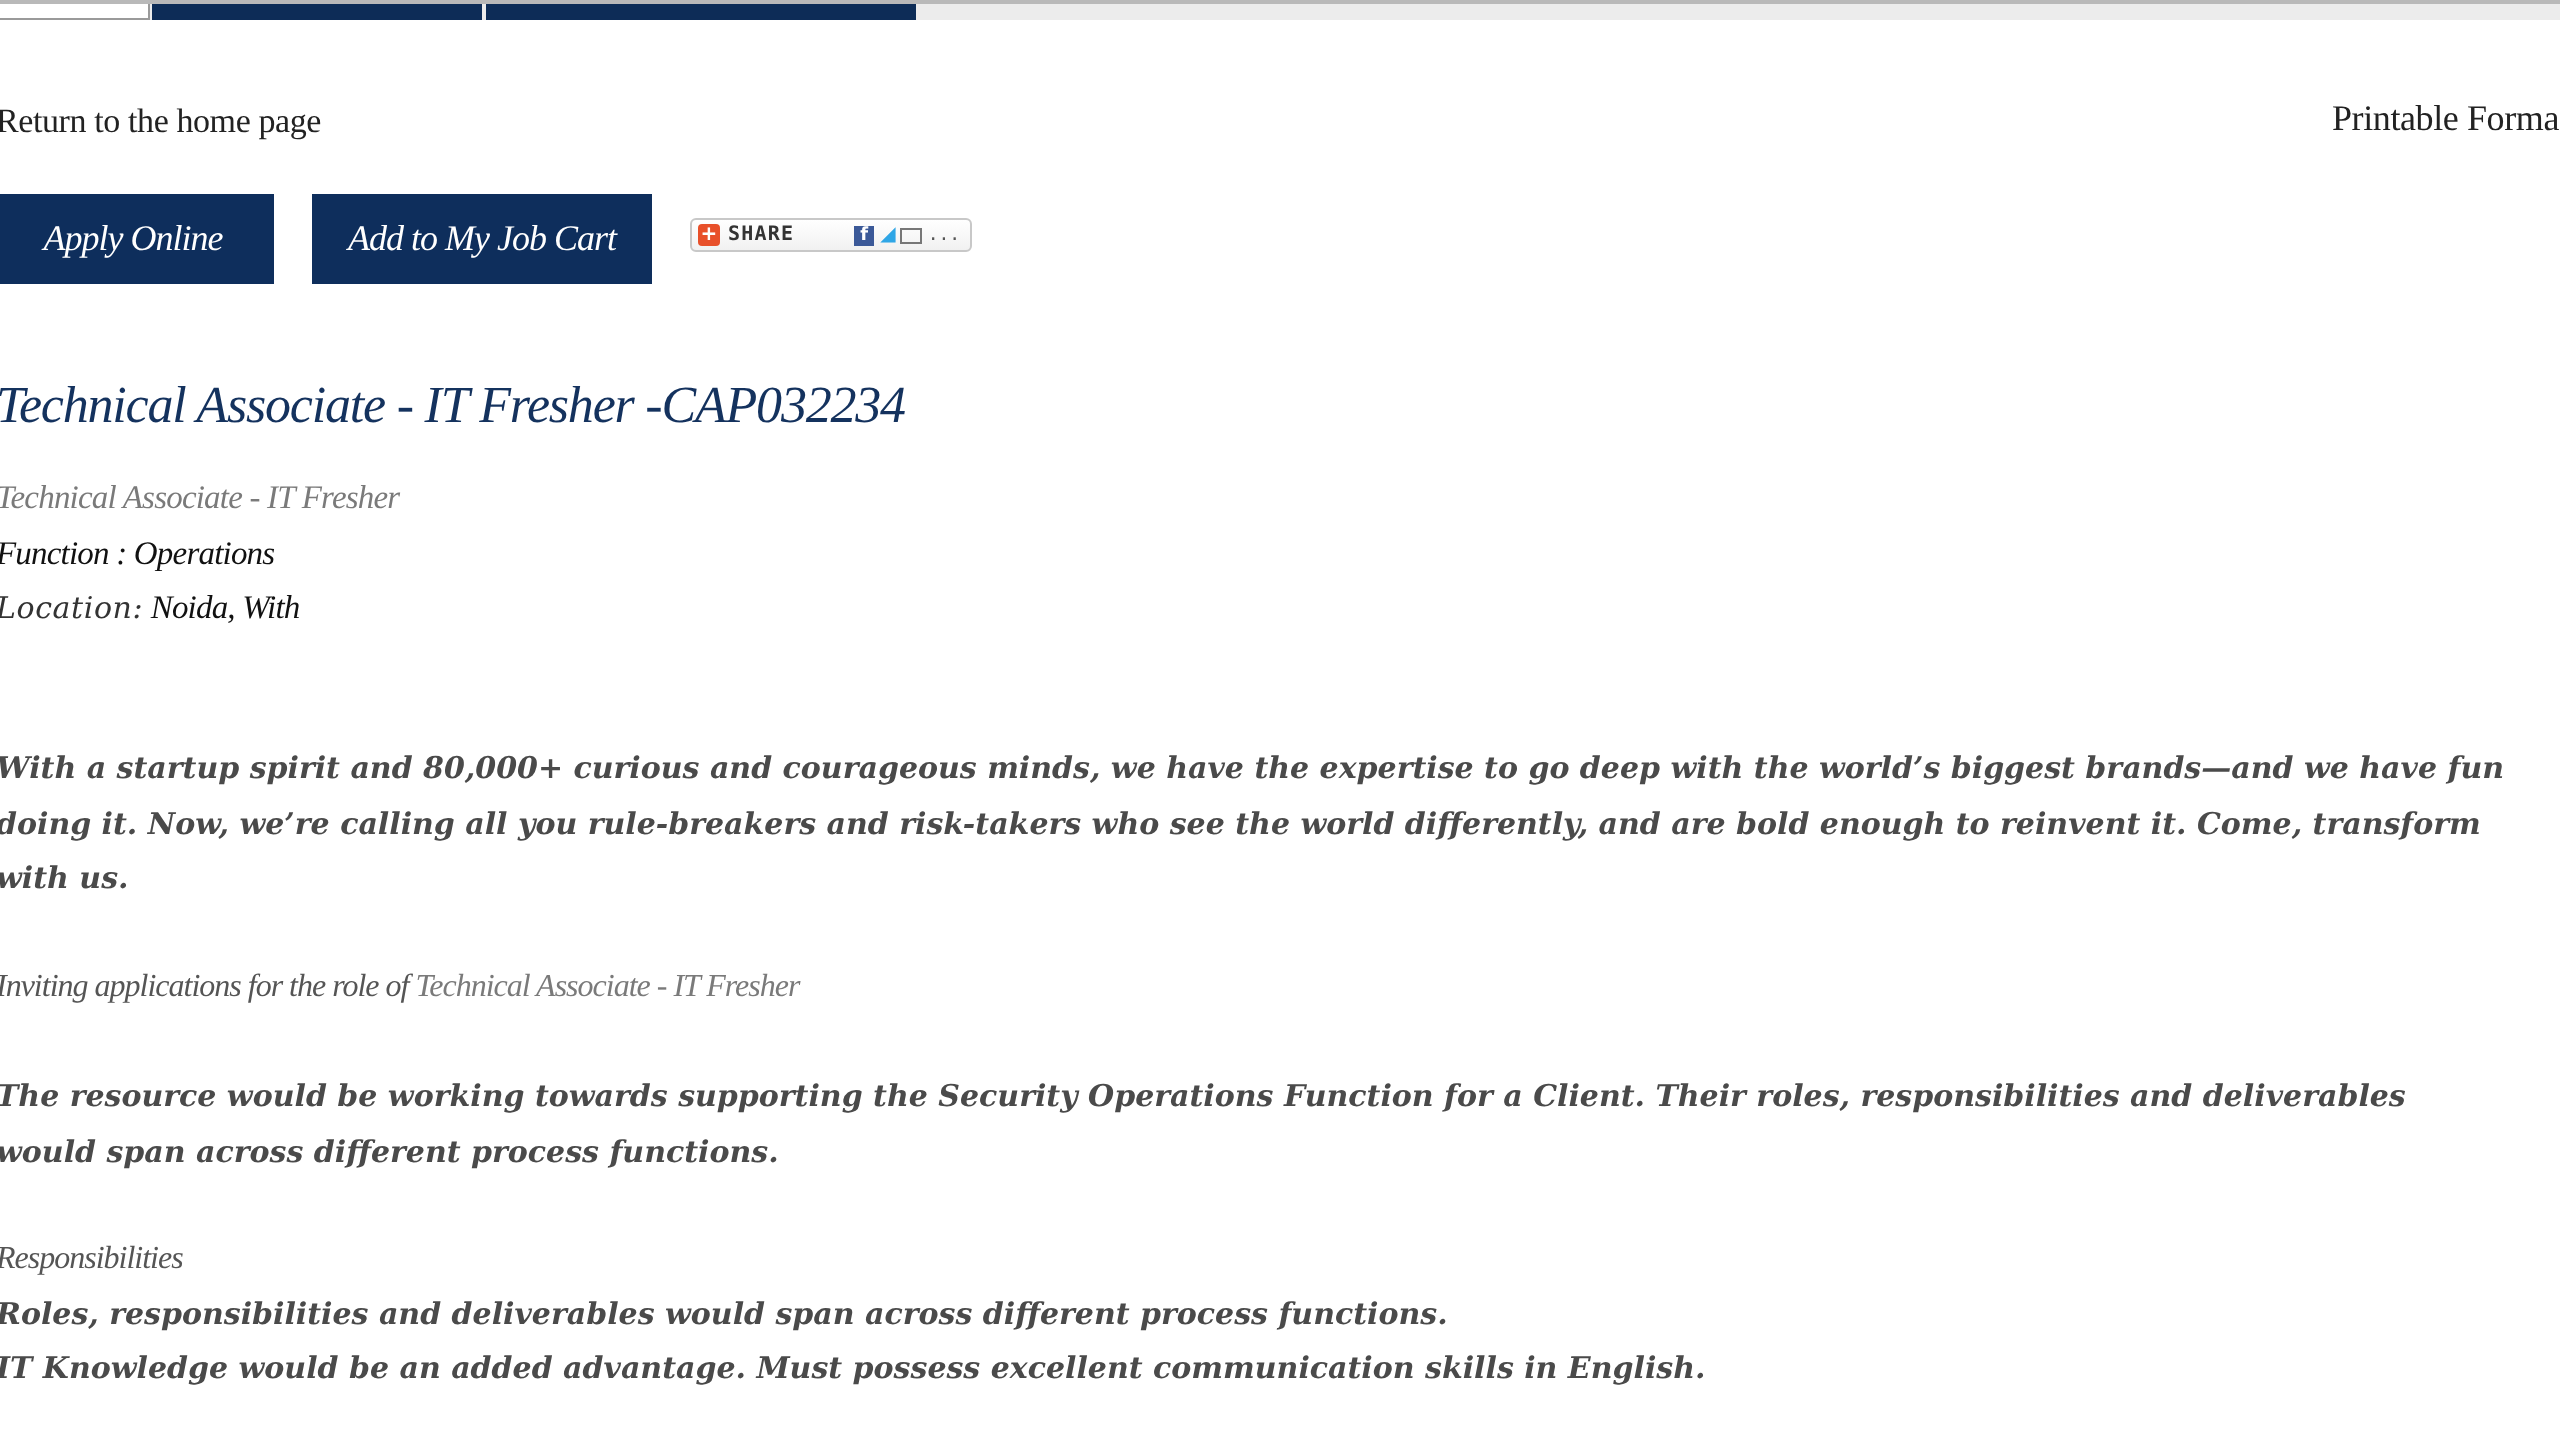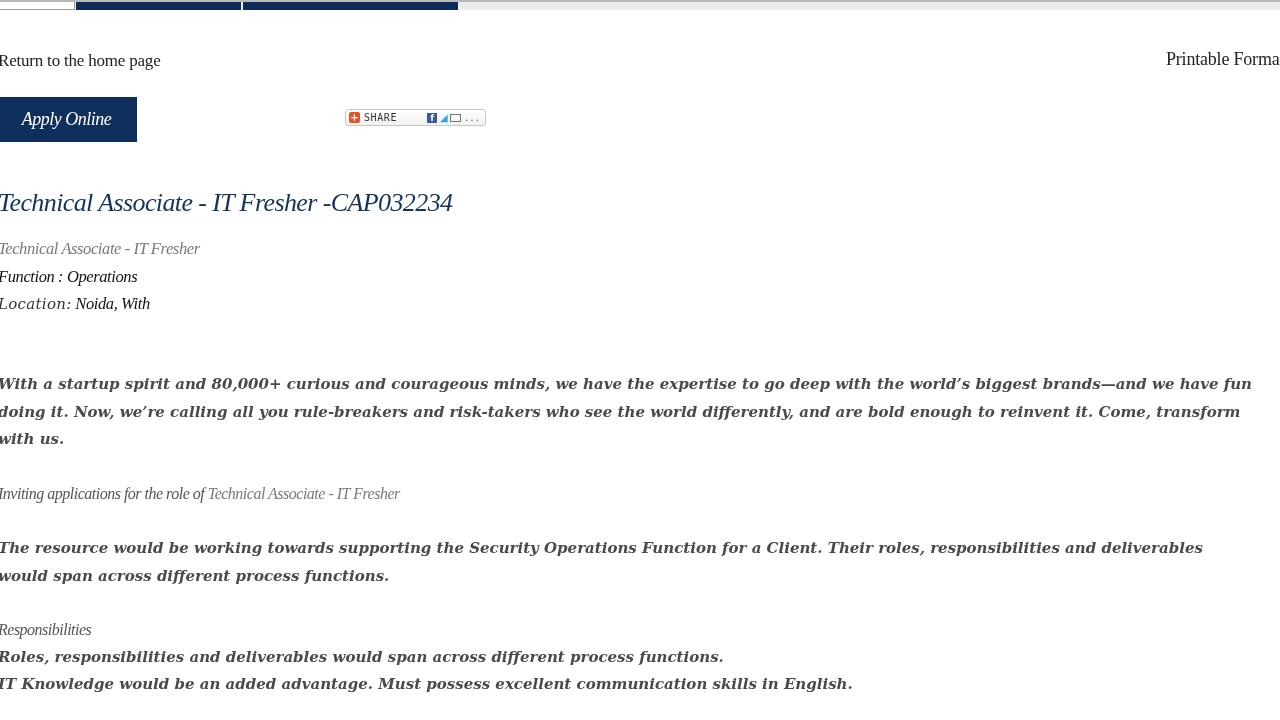--- a/index.html
+++ b/index.html
@@ -93,21 +93,21 @@
       margin-left: 3px;
       background: #e8502a;
       border-radius: 2px;
       color: #fff;
       font-size: 10px;
       line-height: 11px;
       text-align: center;
       font-family: "DejaVu Sans", sans-serif;
       font-weight: bold;
     }
-    .share .label { margin-left: 4px; letter-spacing: 0.6px; }
+    .share .label { margin-left: 4px; letter-spacing: 0.6px; font-weight: bold; }
     .share .fb {
       margin-left: 30px;
       width: 10px; height: 10px; background: #3b5998; color: #fff;
       font-size: 9px; line-height: 11px; text-align: center;
       font-family: "DejaVu Sans", sans-serif; font-weight: bold;
     }
     .share .tw {
       margin-left: 3px;
       color: #2fa6e6; font-size: 10px; font-family: "DejaVu Sans", sans-serif;
     }
@@ -175,20 +175,21 @@
   <div class="tab dark1"></div>
   <div class="tab dark2"></div>
 </div>
 
 <div class="page">
 
   <a class="return-link" href="#">Return to the home page</a>
   <a class="printable">Printable Forma</a>
 
   <button class="btn apply">Apply Online</button>
+  <button class="btn cart">Add to My Job Cart</button>
 
   <div class="share">
     <span class="plus">+</span>
     <span class="label">SHARE</span>
     <span class="fb">f</span>
     <span class="tw">◢</span>
     <span class="mail"></span>
     <span class="more">...</span>
   </div>
 

